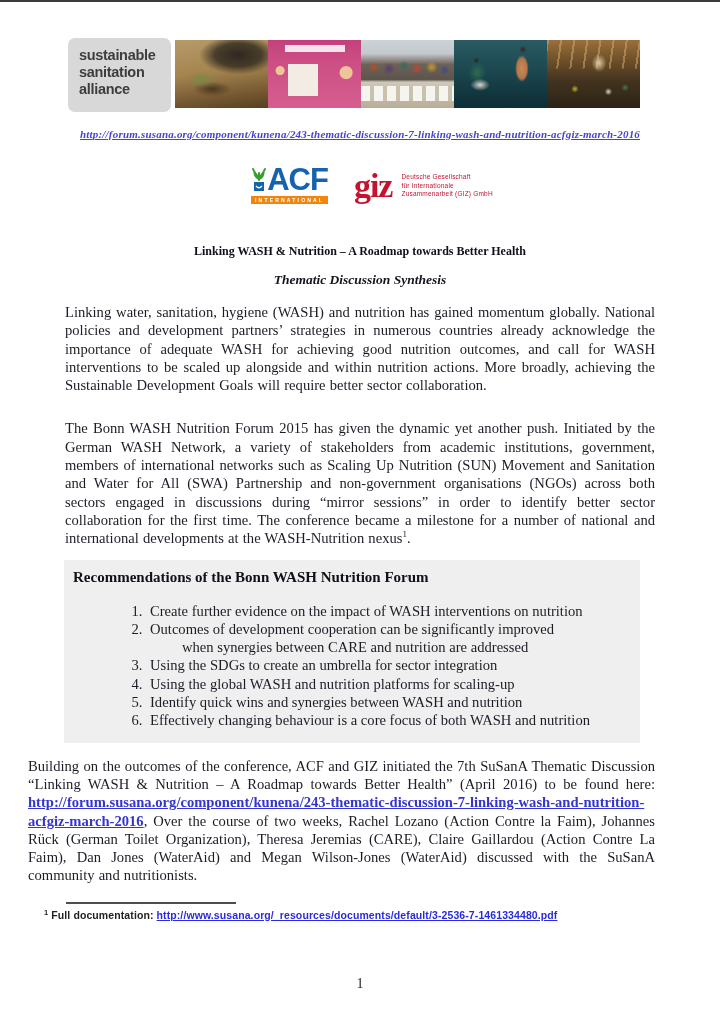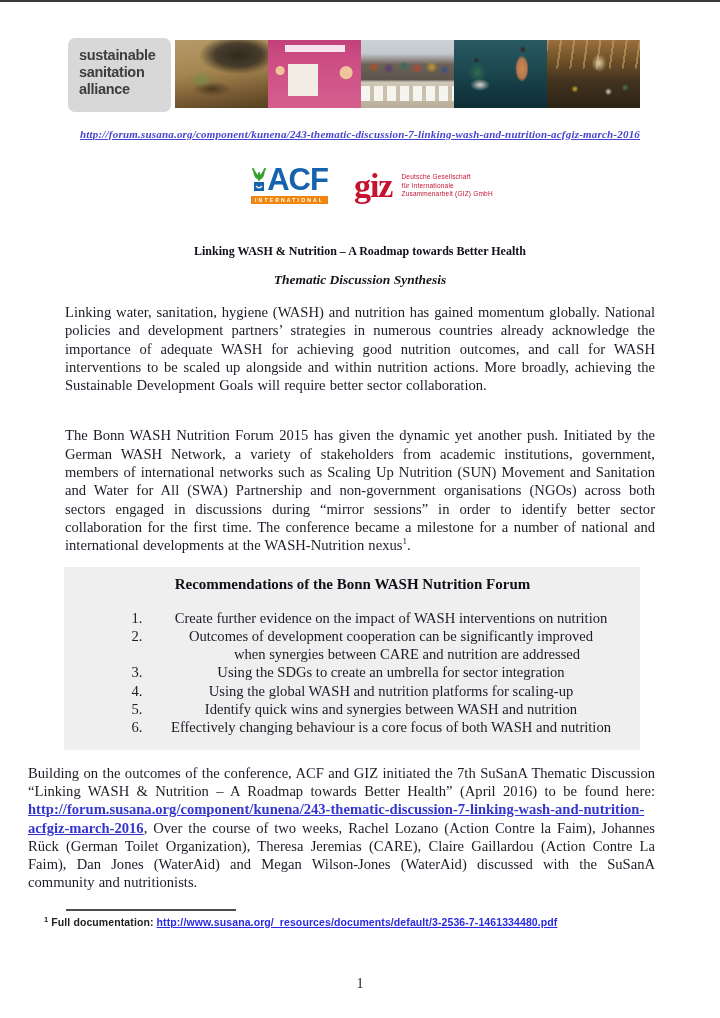--- a/index.html
+++ b/index.html
@@ -89,27 +89,27 @@
   }
   
   .doc-title { text-align:center; margin-top:32px; font-size:12px; font-weight:bold; color:#101018; }
   .doc-subtitle { text-align:center; margin-top:13px; font-size:13.5px; font-weight:bold; font-style:italic; color:#15151d; }
   
   .body-par {
     margin:0 65px; text-align:justify; font-size:14.6px; line-height:18.3px;
     color:#1c1c26; word-spacing:.5px;
   }
   .p1 { margin-top:15px; }
-  .p2 { margin-top:32px; }
+  .p2 { margin-top:25px; }
   .p3 { margin-top:14px;margin-left:28px; }
   sup { font-size:9px; line-height:0; }
   .body-link { color:#3434d0; font-weight:bold; text-decoration:underline; }
   
   .rec-box {
-    margin:12px 80px 0 64px; background:#efefef; padding:9px 8px 13px 9px;text-align:center;
+    margin:12px 80px 0 64px; background:#efefef; padding:9px 8px 13px 9px;
   }
   .rec-heading { font-size:15px; font-weight:bold; color:#101018; }
   .rec-box ol { margin:16px 0 0 73px; }
   .rec-box li { font-size:14.6px; line-height:18.3px; padding-left:4px; color:#1c1c26; }
   .li-line2 { display:block; padding-left:32px; }
   
   .footnote-rule { margin:17px 0 0 66px; width:170px; border-top:2px solid #4d4d4d; }
   .footnote {
     margin:5px 44px 0; font-family:"Liberation Sans", sans-serif; font-size:10.5px;
     color:#222; font-weight:bold; letter-spacing:.1px;

